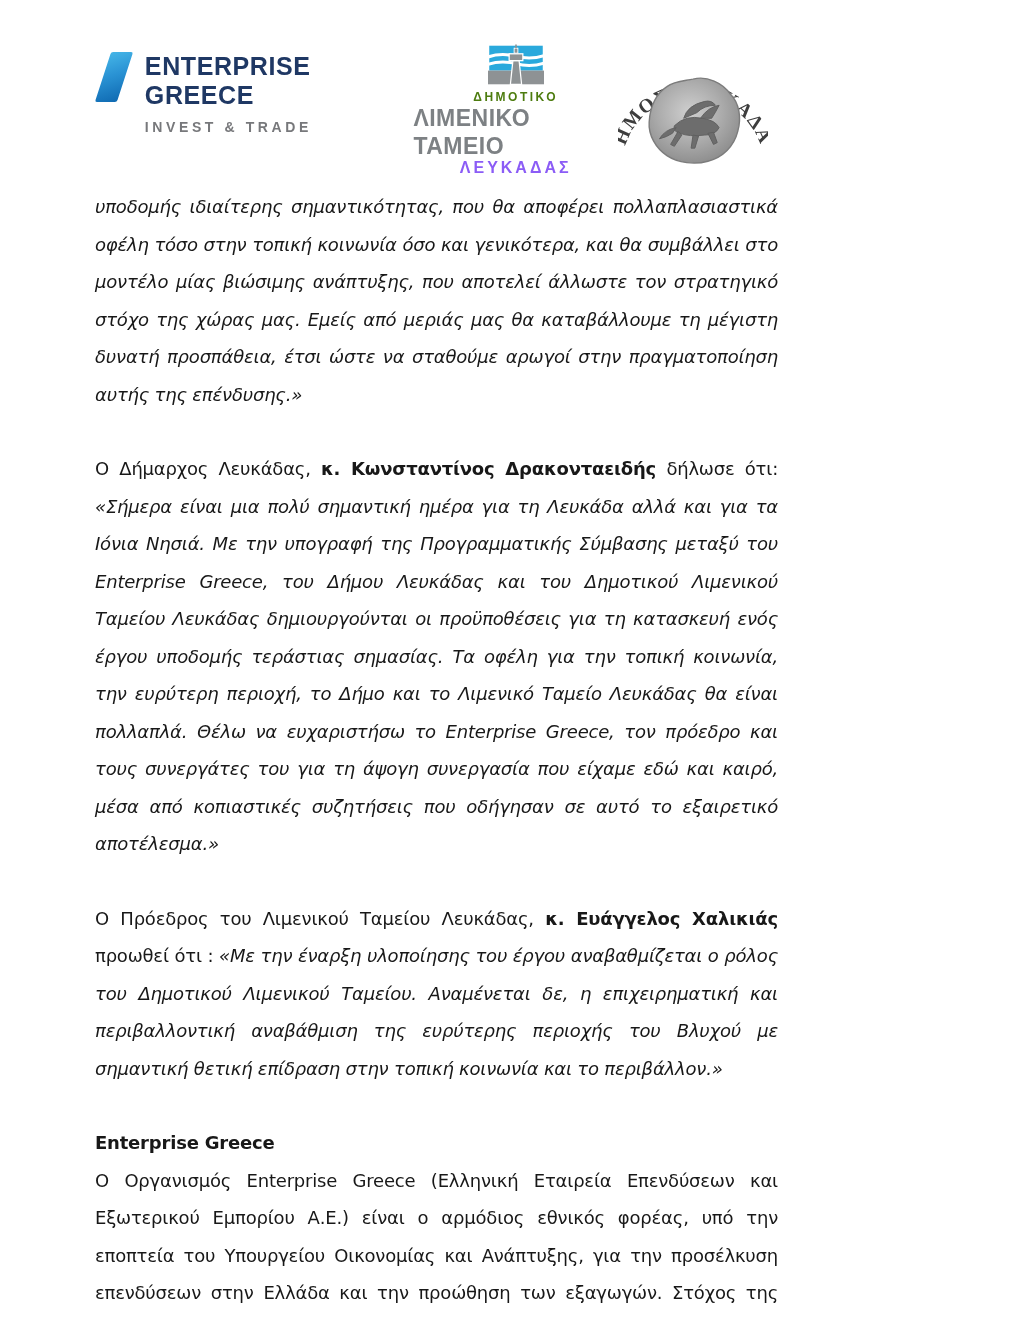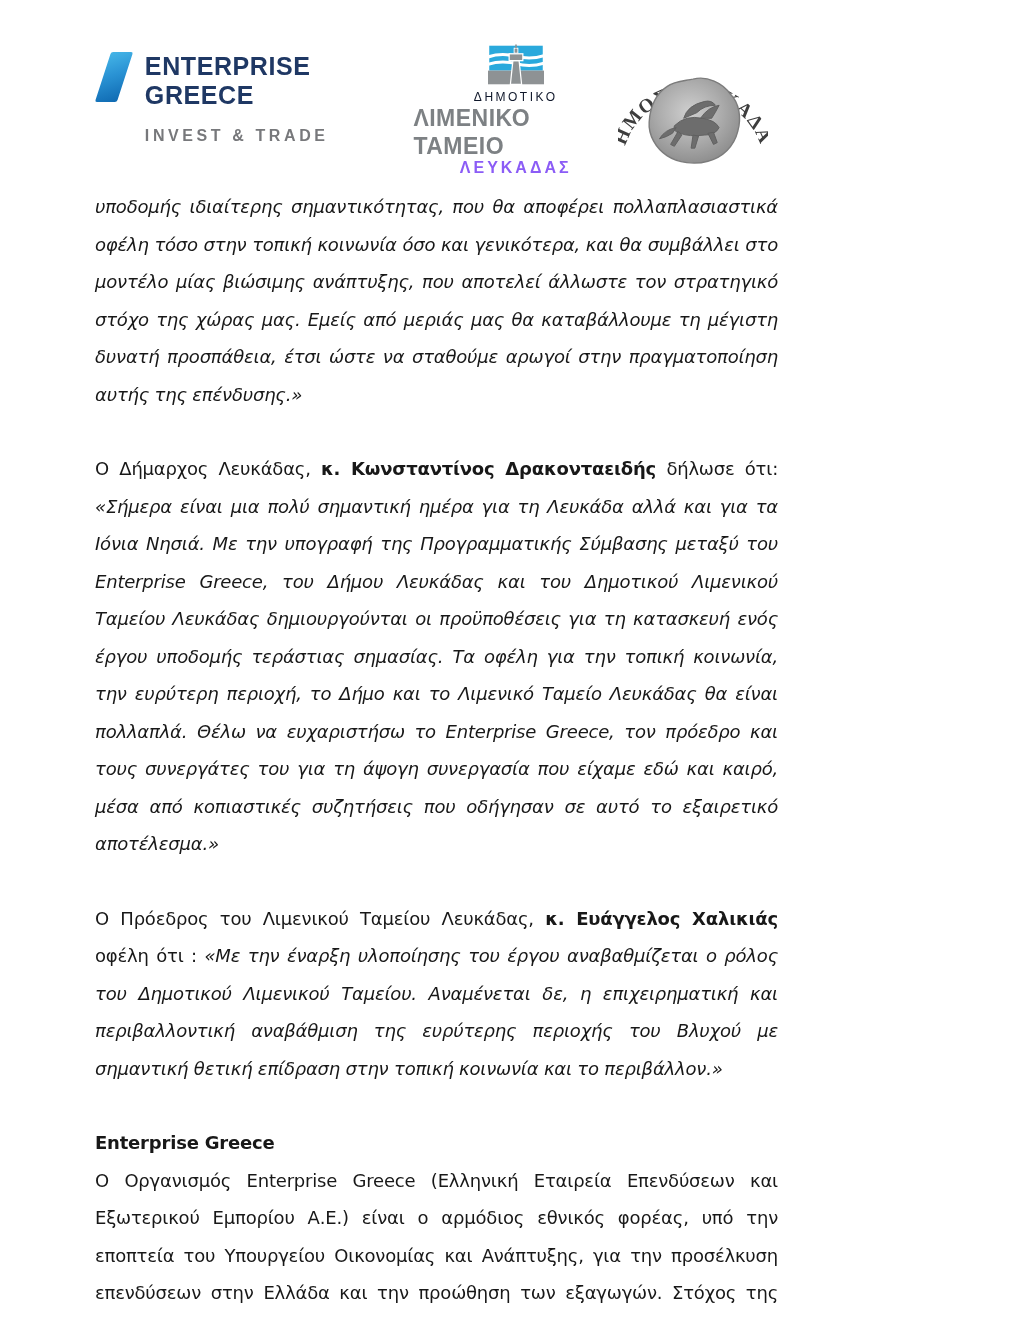--- a/index.html
+++ b/index.html
@@ -32,33 +32,33 @@
     background:linear-gradient(160deg,#45b5e7 0%,#2a93d4 45%,#0f6ab2 100%);
   }
   .eg-title {
     font-family:"Liberation Sans", sans-serif;
     font-size:25px; font-weight:bold;
     letter-spacing:0.6px;
     color:#1f3864;
   }
   .eg-sub {
     font-family:"Liberation Sans", sans-serif;
-    font-size:16px; font-weight:bold;
+    font-size:14px; font-weight:bold;
     letter-spacing:3.6px;
     color:#77787b;
-    margin-top:17px;
+    margin-top:9px;
   }
 
   
   .pt-logo { display:flex; flex-direction:column; align-items:center; margin-top:0; }
   .pt-emblem { display:block; }
   .pt-line1 {
     font-family:"Liberation Sans", sans-serif;
-    font-size:12px; font-weight:normal; letter-spacing:2.5px;
-    color:#0f172a; margin-top:4px;
+    font-size:12px; font-weight:bold; letter-spacing:2.5px;
+    color:#4d7c0f; margin-top:4px;
   }
   .pt-line2 {
     font-family:"Liberation Sans", sans-serif;
     font-size:23px; font-weight:bold; letter-spacing:0.5px;
     color:#7d8184; margin-top:1px;
     transform:scaleY(1.05);
   }
   .pt-line3 {
     font-family:"Liberation Sans", sans-serif;
     font-size:16px; font-weight:bold; letter-spacing:3px;
@@ -156,21 +156,21 @@
     </div>
 
   </header>
 
   <main class="content">
 
     <p class="italic">υποδομής ιδιαίτερης σημαντικότητας, που θα αποφέρει πολλαπλασιαστικά οφέλη τόσο στην τοπική κοινωνία όσο και γενικότερα, και θα συμβάλλει στο μοντέλο μίας βιώσιμης ανάπτυξης, που αποτελεί άλλωστε τον στρατηγικό στόχο της χώρας μας. Εμείς από μεριάς μας θα καταβάλλουμε τη μέγιστη δυνατή προσπάθεια, έτσι ώστε να σταθούμε αρωγοί στην πραγματοποίηση αυτής της επένδυσης.»</p>
 
     <p><span>Ο Δήμαρχος Λευκάδας, </span><b>κ. Κωνσταντίνος Δρακονταειδής</b><span> δήλωσε ότι: </span><i>«Σήμερα είναι μια πολύ σημαντική ημέρα για τη Λευκάδα αλλά και για τα Ιόνια Νησιά. Με την υπογραφή της Προγραμματικής Σύμβασης μεταξύ του Enterprise Greece, του Δήμου Λευκάδας και του Δημοτικού Λιμενικού Ταμείου Λευκάδας δημιουργούνται οι προϋποθέσεις για τη κατασκευή ενός έργου υποδομής τεράστιας σημασίας. Τα οφέλη για την τοπική κοινωνία, την ευρύτερη περιοχή, το Δήμο και το Λιμενικό Ταμείο Λευκάδας θα είναι πολλαπλά. Θέλω να ευχαριστήσω το Enterprise Greece, τον πρόεδρο και τους συνεργάτες του για τη άψογη συνεργασία που είχαμε εδώ και καιρό, μέσα από κοπιαστικές συζητήσεις που οδήγησαν σε αυτό το εξαιρετικό αποτέλεσμα.»</i></p>
 
-    <p><span>Ο Πρόεδρος του  Λιμενικού Ταμείου Λευκάδας, </span><b>κ. Ευάγγελος Χαλικιάς</b><span> οφέλη ότι : </span><i>«Με την έναρξη υλοποίησης του έργου αναβαθμίζεται ο ρόλος του Δημοτικού Λιμενικού Ταμείου. Αναμένεται δε, η επιχειρηματική και περιβαλλοντική αναβάθμιση της ευρύτερης περιοχής του Βλυχού με σημαντική θετική επίδραση στην τοπική κοινωνία και το περιβάλλον.»</i></p>
+    <p><span>Ο Πρόεδρος του  Λιμενικού Ταμείου Λευκάδας, </span><b>κ. Ευάγγελος Χαλικιάς</b><span> προωθεί ότι : </span><i>«Με την έναρξη υλοποίησης του έργου αναβαθμίζεται ο ρόλος του Δημοτικού Λιμενικού Ταμείου. Αναμένεται δε, η επιχειρηματική και περιβαλλοντική αναβάθμιση της ευρύτερης περιοχής του Βλυχού με σημαντική θετική επίδραση στην τοπική κοινωνία και το περιβάλλον.»</i></p>
 
     <p class="section-heading tight">Enterprise Greece</p>
 
     <p class="tight">Ο Οργανισμός Enterprise Greece (Ελληνική Εταιρεία Επενδύσεων και Εξωτερικού Εμπορίου Α.Ε.) είναι ο αρμόδιος εθνικός φορέας, υπό την εποπτεία του Υπουργείου Οικονομίας και Ανάπτυξης, για την προσέλκυση επενδύσεων στην Ελλάδα και την προώθηση των εξαγωγών. Στόχος της εταιρείας είναι να προβάλλει τη χώρα ως επενδυτικό προορισμό και να προωθεί τα ανταγωνιστικά εξαγωγικά προϊόντα και υπηρεσίες της Ελλάδας.</p>
 
 
 
 
   </main>
 </div>

